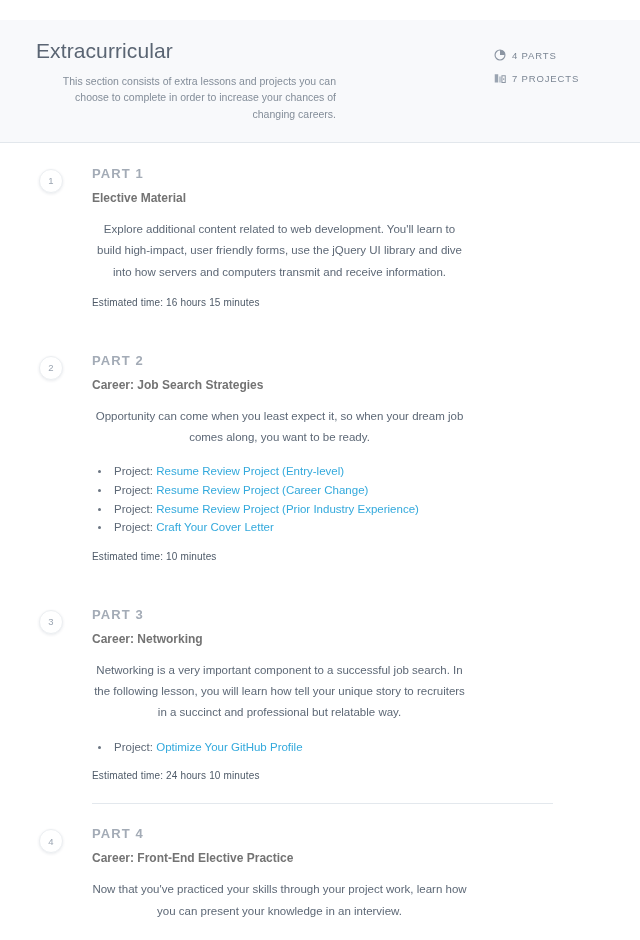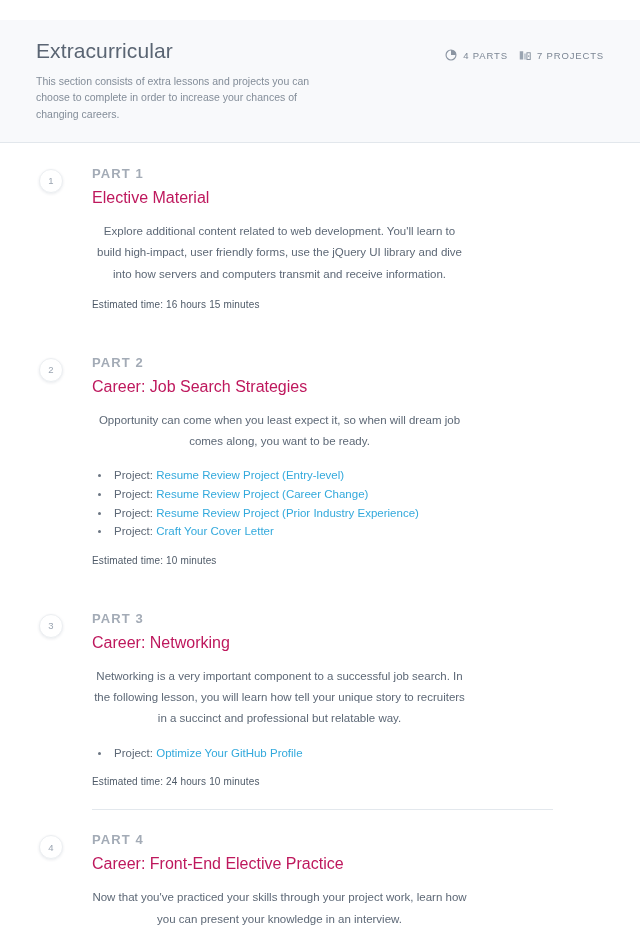--- a/index.html
+++ b/index.html
@@ -46,26 +46,27 @@
     letter-spacing: 0.1px;
     margin: 0 0 10px 0;
     line-height: 1.2;
   }
   .page-subtitle {
     font-size: 10.5px;
     line-height: 1.55;
     color: #838d99;
     margin: 0;
     max-width: 300px;
+    text-align: right;
   }
 
   .header-right {
     padding-top: 11px;
     display: flex;
-    flex-direction: row;
+    flex-direction: column;
     gap: 11px;
     align-items: flex-start;
     min-width: 110px;
   }
   .meta-item {
     display: flex;
     align-items: center;
     gap: 6px;
     font-size: 9.5px;
     letter-spacing: 0.85px;
@@ -126,23 +127,23 @@
     font-size: 13px;
     letter-spacing: 1.1px;
     font-weight: 700;
     color: #a3abb6;
     text-transform: uppercase;
     margin: 0 0 8px 0;
     line-height: 1;
   }
   .part-title {
     display: inline-block;
-    font-size: 16px;
-    font-weight: 400;
-    color: #be185d;
+    font-size: 12px;
+    font-weight: 700;
+    color: #737373;
     text-decoration: none;
     margin: 0 0 13px 0;
     line-height: 1.25;
     cursor: pointer;
   }
 
   .part-desc {
     font-size: 11.5px;
     line-height: 1.85;
     color: #5d6876;
@@ -242,21 +243,21 @@
       <a class="part-title">Elective Material</a>
       <p class="part-desc">Explore additional content related to web development. You'll learn to build high-impact, user friendly forms, use the jQuery UI library and dive into how servers and computers transmit and receive information.</p>
       <ul class="project-list"></ul>
       <p class="est-time">Estimated time: 16 hours 15 minutes</p>
     </li>
 
     <li class="part">
       <span class="part-badge">2</span>
       <p class="part-kicker">PART 2</p>
       <a class="part-title">Career: Job Search Strategies</a>
-      <p class="part-desc">Opportunity can come when you least expect it, so when will dream job comes along, you want to be ready.</p>
+      <p class="part-desc">Opportunity can come when you least expect it, so when your dream job comes along, you want to be ready.</p>
       <ul class="project-list">
           <li class="project-item"><span>Project: </span><a class="project-link">Resume Review Project (Entry-level)</a></li>
           <li class="project-item"><span>Project: </span><a class="project-link">Resume Review Project (Career Change)</a></li>
           <li class="project-item"><span>Project: </span><a class="project-link">Resume Review Project (Prior Industry Experience)</a></li>
           <li class="project-item"><span>Project: </span><a class="project-link">Craft Your Cover Letter</a></li>
         </ul>
       <p class="est-time">Estimated time: 10 minutes</p>
     </li>
 
     <li class="part">

